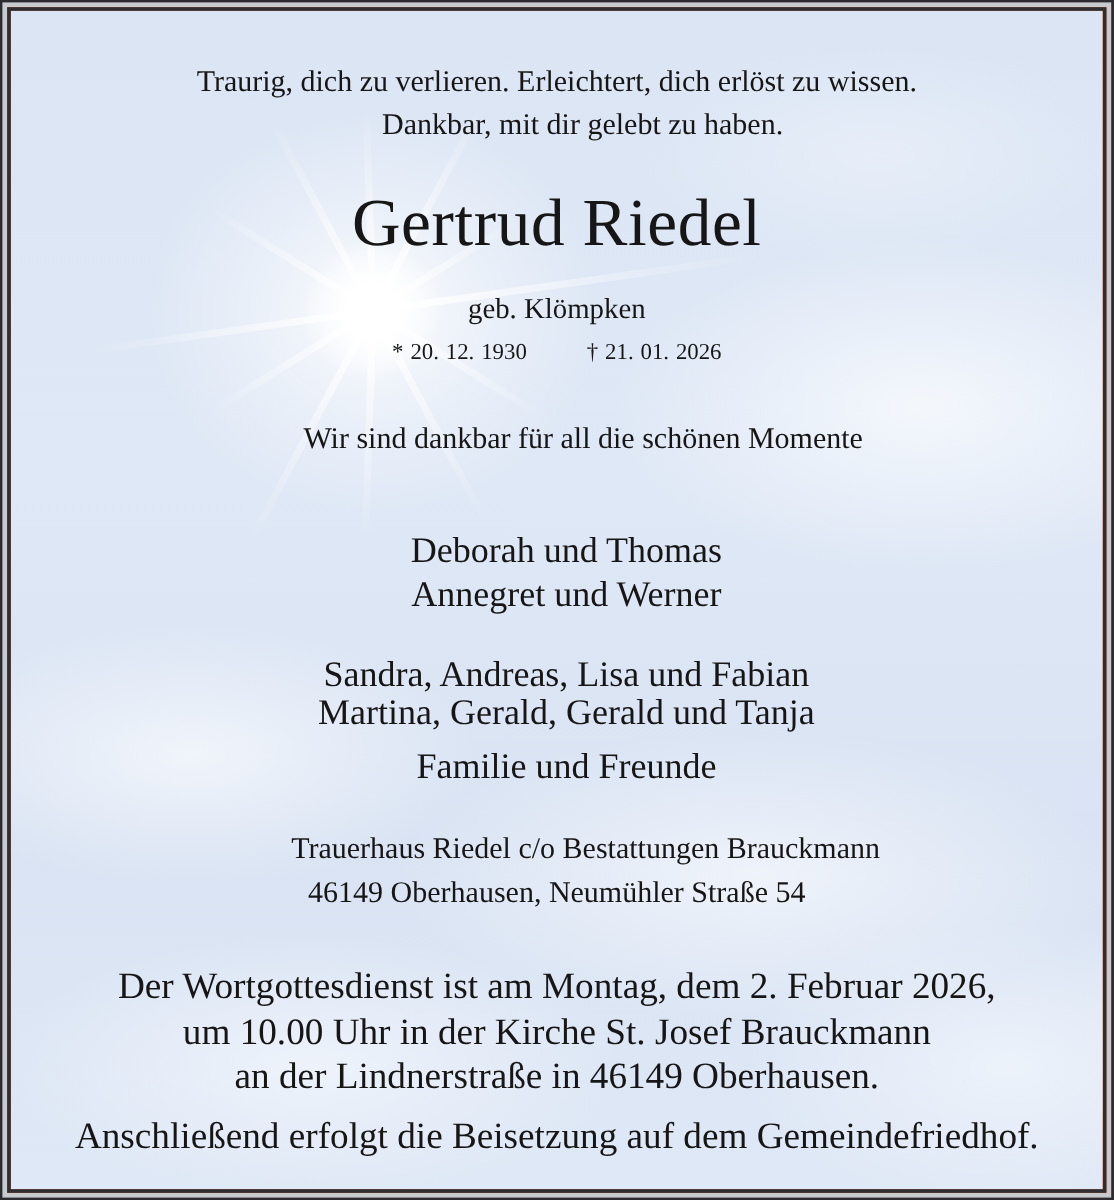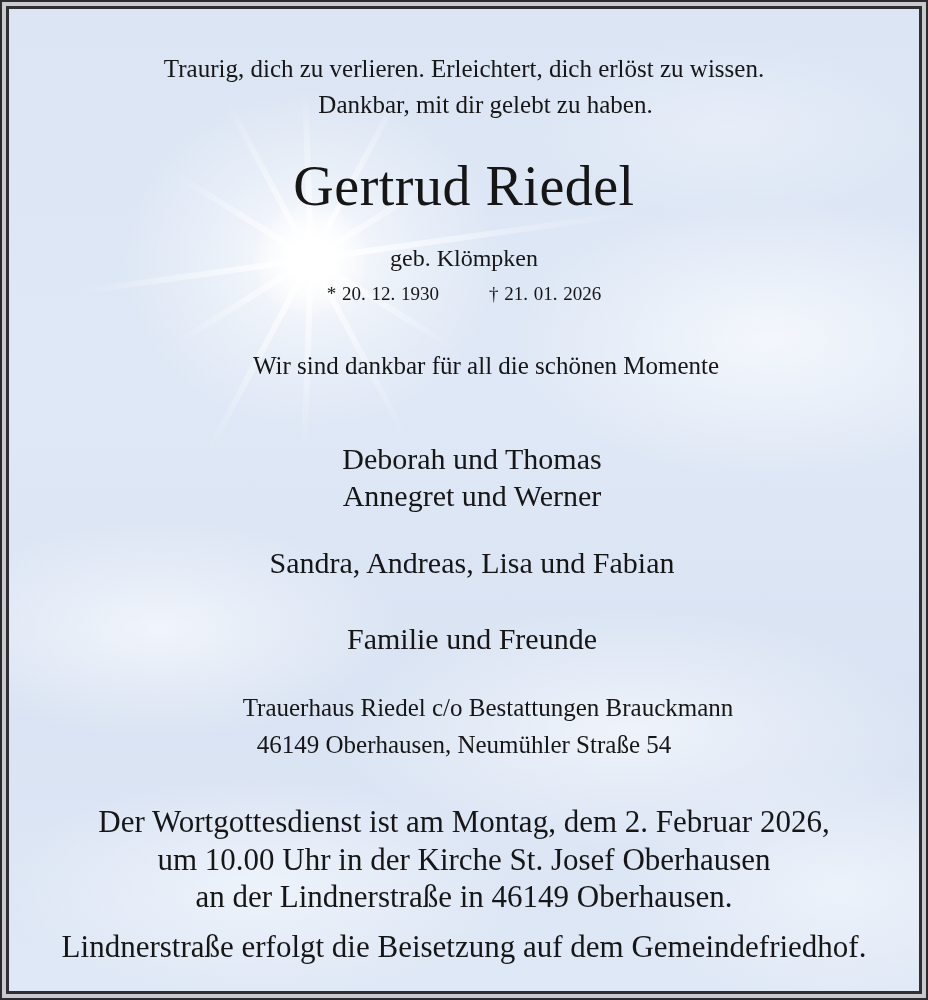--- a/index.html
+++ b/index.html
@@ -94,27 +94,28 @@
         <div class="line maiden" style="top:236px;">geb. Klömpken</div>
         <div class="line dates" style="top:274px;">
           <span>* 20. 12. 1930</span><span class="gap"></span><span>† 21. 01. 2026</span>
         </div>
 
         <div class="line thanks" style="top:343px;padding-left:44px;">Wir sind dankbar für all die schönen Momente</div>
 
         <div class="line family" style="top:433px;">Deborah und Thomas</div>
         <div class="line family" style="top:470px;">Annegret und Werner</div>
         <div class="line family" style="top:505px;margin-top:32px;">Sandra, Andreas, Lisa und Fabian</div>
+        <div class="line family" style="top:568px;">Martina, Gerald, Gerald und Tanja</div>
         <div class="line family" style="top:613px;">Familie und Freunde</div>
 
         <div class="line address" style="top:685px;margin-left:48px;">Trauerhaus Riedel c/o Bestattungen Brauckmann</div>
         <div class="line address" style="top:722px;">46149 Oberhausen, Neumühler Straße 54</div>
 
         <div class="line service" style="top:795px;">Der Wortgottesdienst ist am Montag, dem 2. Februar 2026,</div>
-        <div class="line service" style="top:833px;">um 10.00 Uhr in der Kirche St. Josef Oberhausen</div>
+        <div class="line service" style="top:833px;">um 10.00 Uhr in der Kirche St. Josef Brauckmann</div>
         <div class="line service" style="top:870px;">an der Lindnerstraße in 46149 Oberhausen.</div>
 
-        <div class="line service" style="top:920px;">Lindnerstraße erfolgt die Beisetzung auf dem Gemeindefriedhof.</div>
+        <div class="line service" style="top:920px;">Anschließend erfolgt die Beisetzung auf dem Gemeindefriedhof.</div>
       </div>
 
     </div>
   </div>
 </div>
 
 </body></html>

